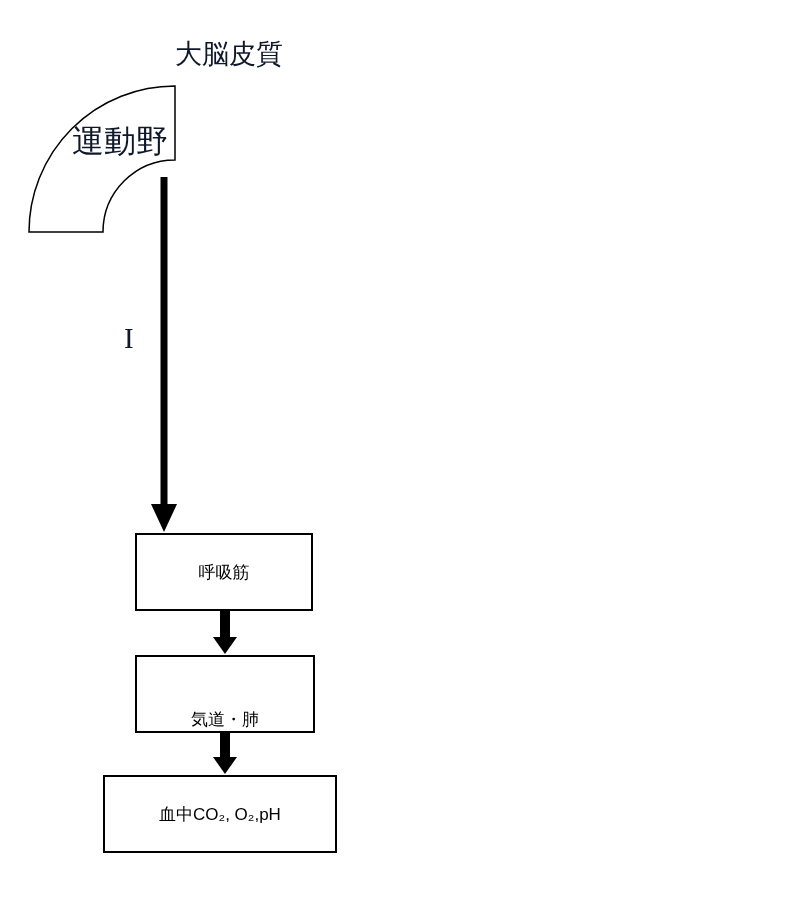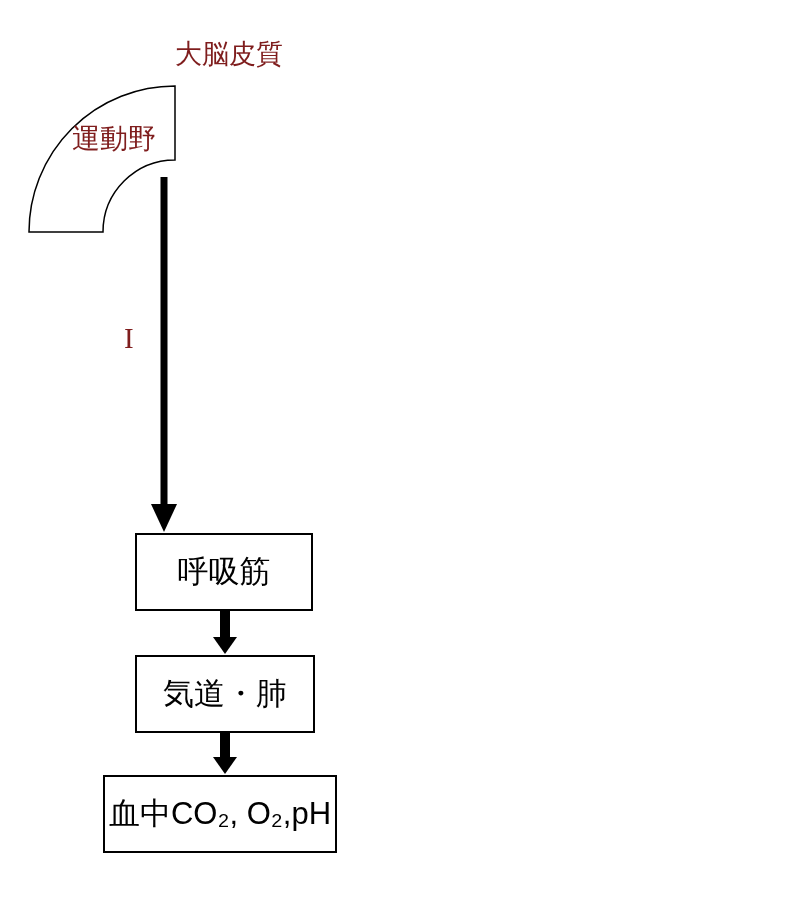--- a/index.html
+++ b/index.html
@@ -19,49 +19,49 @@
   svg.layer {
     position: absolute;
     left: 0;
     top: 0;
     width: 806px;
     height: 912px;
   }
   .label {
     position: absolute;
     white-space: nowrap;
-    color: #7f1d1d;
+    color: #0f172a;
   }
   .title-label {
     left: 175px;
     top: 36px;
     font-size: 27px;
   }
   .motor-label {
     left: 72px;
     top: 120px;
-    font-size: 28px;
+    font-size: 32px;
   }
   .arrow-label {
     left: 124px;
     top: 322px;
     font-size: 29px;
     font-family: "Liberation Serif", serif;
   }
   .box {
     position: absolute;
     border: 2px solid #000000;
     background: #ffffff;
     display: flex;
     align-items: center;
     justify-content: center;
-    font-size: 31px;
+    font-size: 17px;
   }
   .box-1 { left: 135px; top: 533px; width: 174px; height: 74px; }
-  .box-2 { left: 135px; top: 655px; width: 176px; height: 74px; }
+  .box-2 { left: 135px; top: 655px; width: 176px; height: 74px; align-items: flex-end; }
   .box-3 { left: 103px; top: 775px; width: 230px; height: 74px; text-align: center; }
 </style>
 </head>
 <body>
 
 <div class="canvas">
 
   <svg class="layer" viewBox="0 0 806 912">
 
     <path d="M 175 86 A 146 146 0 0 0 29 232 L 103 232 A 72 72 0 0 1 175 160 Z" fill="#ffffff" stroke="#000000" stroke-width="1.5"></path>

